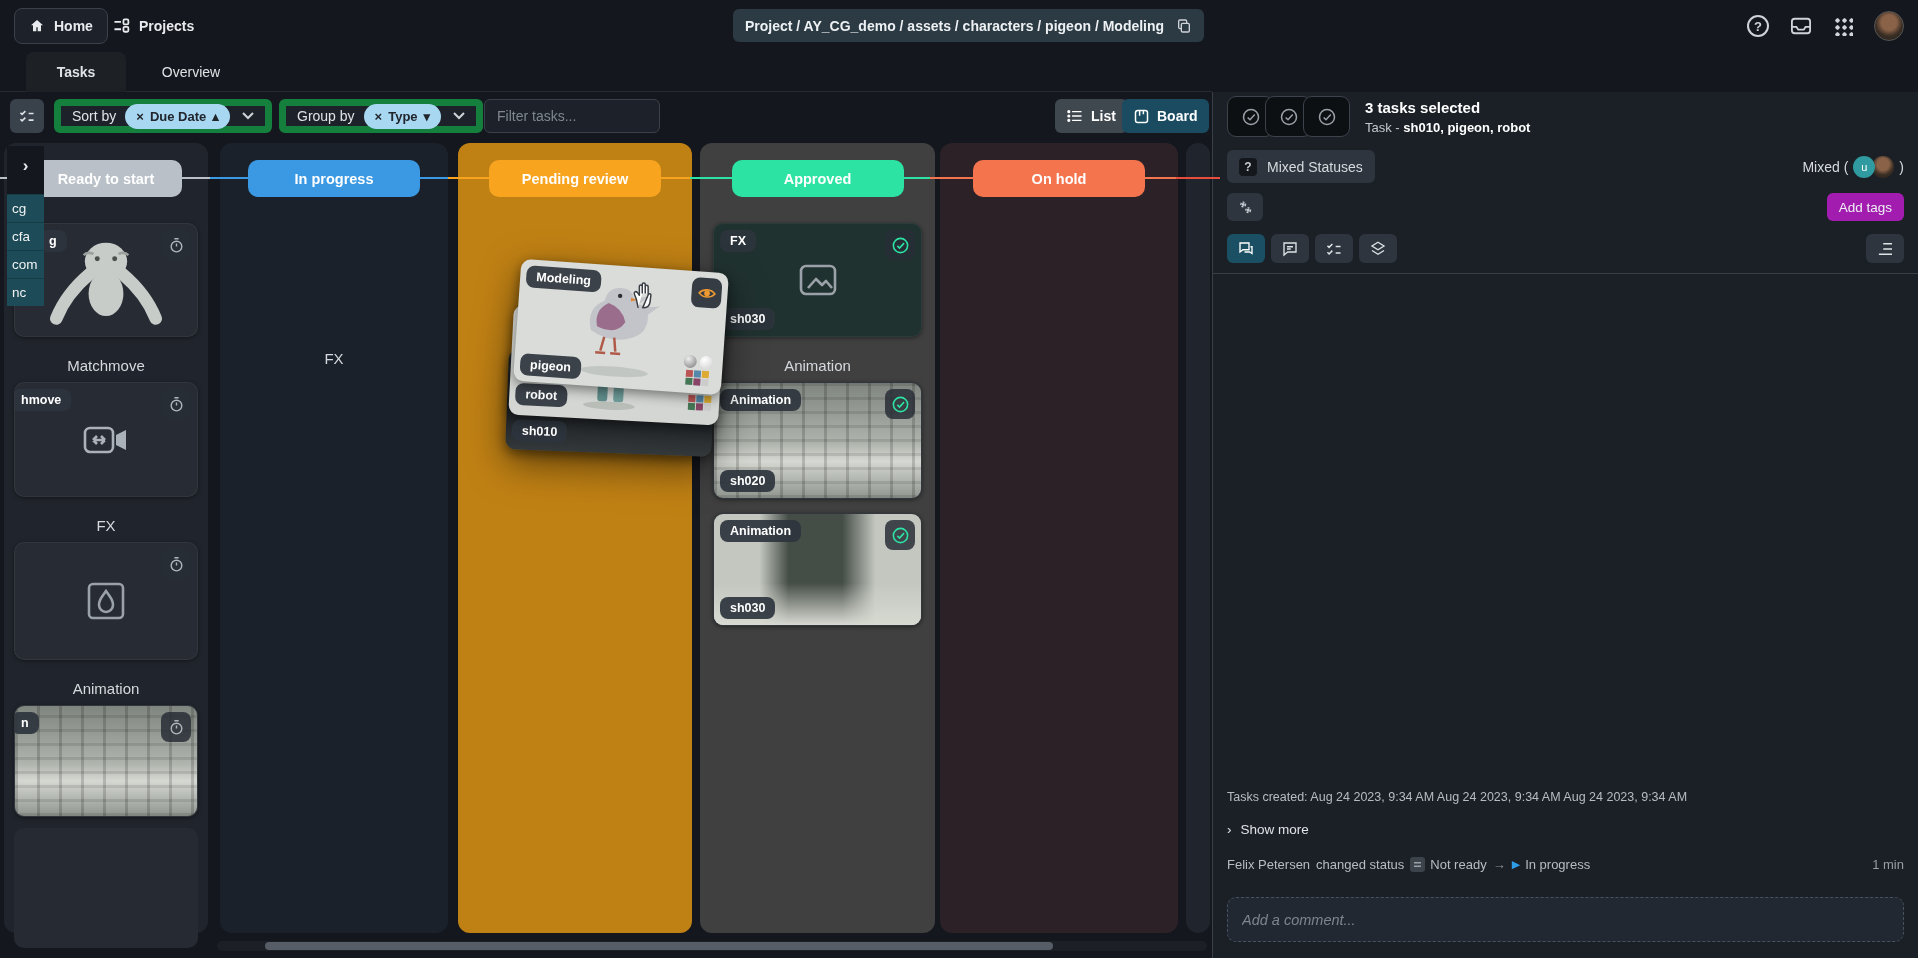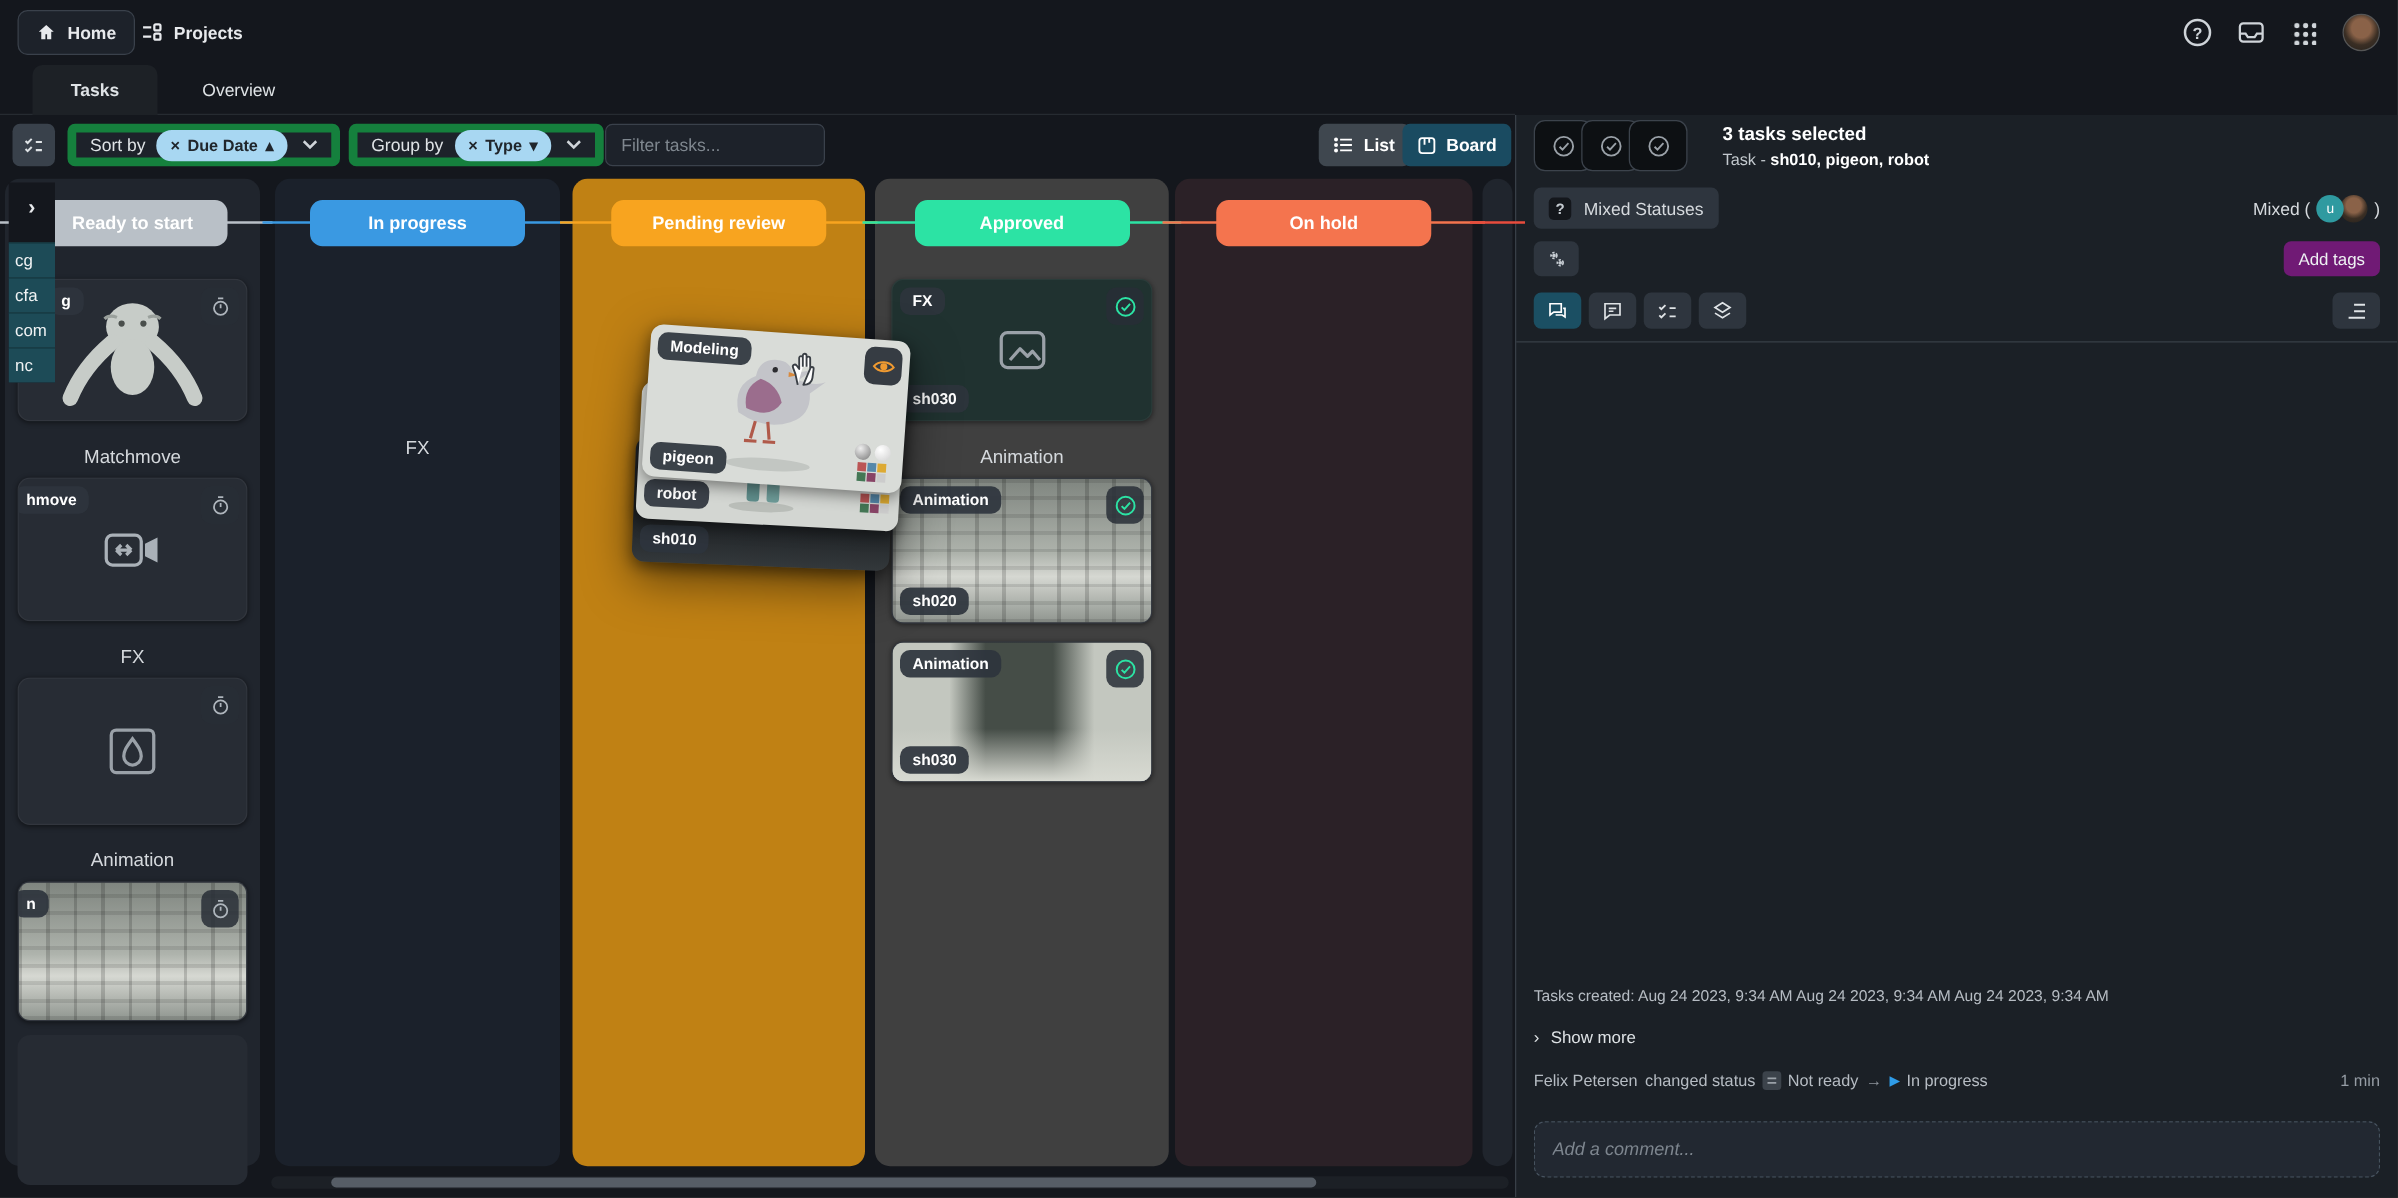--- a/index.html
+++ b/index.html
@@ -112,21 +112,21 @@
 .d-row{display:flex;align-items:center;justify-content:space-between;padding:5px 14px}
 .status-btn{display:flex;align-items:center;gap:10px;background:#2e353e;border-radius:6px;height:33px;
   padding:0 12px;color:#d6dade;font-size:14px}
 .q-badge{width:18px;height:18px;background:#14171c;border-radius:4px;display:grid;place-items:center;
   color:#c6ccd2;font-weight:bold;font-size:12px}
 .assignees{display:flex;align-items:center;gap:5px;font-size:14px;color:#d6dade}
 .mini-av{width:22px;height:22px;border-radius:50%;display:grid;place-items:center;font-size:11px;color:#fff}
 .mini-av.u{background:#2f9aa0;z-index:2}
 .mini-av.photo{background:radial-gradient(circle at 50% 38%,#8a6248 0 34%,#3a2e24 60%,#23201c);margin-left:-8px}
 .sq-btn{width:36px;height:28px;background:#2e353e;border-radius:6px;display:grid;place-items:center;color:#c6ccd2}
-.addtags-btn{height:28px;padding:0 12px;background:#701a75;border-radius:6px;display:flex;align-items:center;
+.addtags-btn{height:28px;padding:0 12px;background:#a21caf;border-radius:6px;display:flex;align-items:center;
   color:#eef1f3;font-size:13.5px}
 .d-tabs{display:flex;align-items:center;gap:6px;padding:8px 14px 10px;border-bottom:1px solid #383f47}
 .tab-ic{width:38px;height:29px;border-radius:6px;background:#2e353e;display:grid;place-items:center;color:#dfe3e6}
 .tab-ic.active{background:#1b4f63}
 .d-bottom{position:absolute;left:14px;right:14px;bottom:86px;font-size:12.5px;color:#b6bcc3}
 .showmore{display:flex;align-items:center;gap:9px;margin-top:18px;font-size:13.5px;color:#dfe3e6}
 .activity{display:flex;align-items:center;gap:6px;margin-top:20px;font-size:13px;color:#b6bcc3}
 .st-chip{display:inline-flex;align-items:center;gap:5px}
 .nr-ic{width:15px;height:15px;border-radius:3px;background:#3c434b;display:grid;place-items:center;color:#9aa1a8}
 .time{margin-left:auto;color:#969da5}
@@ -153,20 +153,29 @@
     <div class="projects-btn">
       <span>
         <svg width="18" height="18" viewBox="0 0 22 22" stroke="#e8eaed" stroke-width="2.2" fill="none">
           <path d="M3 6h8M3 15h8"></path>
             <rect x="14" y="3" width="6" height="6" rx="1.5"></rect>
             <rect x="14" y="12" width="6" height="6" rx="1.5"></rect>
           </svg>
       </span>
       <span>Projects</span>
     </div>
+    <div class="breadcrumb">
+      <span>Project / AY_CG_demo / assets / characters / pigeon / Modeling</span>
+      <span>
+        <svg width="16" height="16" viewBox="0 0 24 24" stroke="#cfd4d9" stroke-width="2" fill="none">
+          <rect x="8" y="8" width="12" height="13" rx="2"></rect>
+            <path d="M16 8V5a2 2 0 0 0-2-2H6a2 2 0 0 0-2 2v9a2 2 0 0 0 2 2h2"></path>
+          </svg>
+      </span>
+    </div>
     <div class="tb-icons">
       <span class="circle-q">?</span>
       <span>
         <svg width="22" height="20" viewBox="0 0 24 22" stroke="#cfd4d9" stroke-width="2" fill="none">
           <rect x="2" y="3" width="20" height="16" rx="3"></rect>
             <path d="M2 12h5l2 3h6l2-3h5"></path>
           </svg>
       </span>
       <span class="apps-grid"></span>
       <span class="avatar"></span>
@@ -457,21 +466,21 @@
               <path d="M8 12.5l2.8 2.8L16.5 9"></path>
             </svg>
         </span>
         <span class="d-thumb">
           <svg width="20" height="20" viewBox="0 0 24 24" stroke="currentColor" stroke-width="1.8" fill="none">
             <circle cx="12" cy="12" r="9"></circle>
               <path d="M8 12.5l2.8 2.8L16.5 9"></path>
             </svg>
         </span>
       </div>
-      <div style="margin-left:28px">
+      <div style="margin-left:15px">
         <div class="d-title">3 tasks selected</div>
         <div class="d-sub">
           <span>Task -</span>
           <b>sh010, pigeon, robot</b>
         </div>
       </div>
     </div>
 
     <div class="d-row">
       <div class="status-btn">

